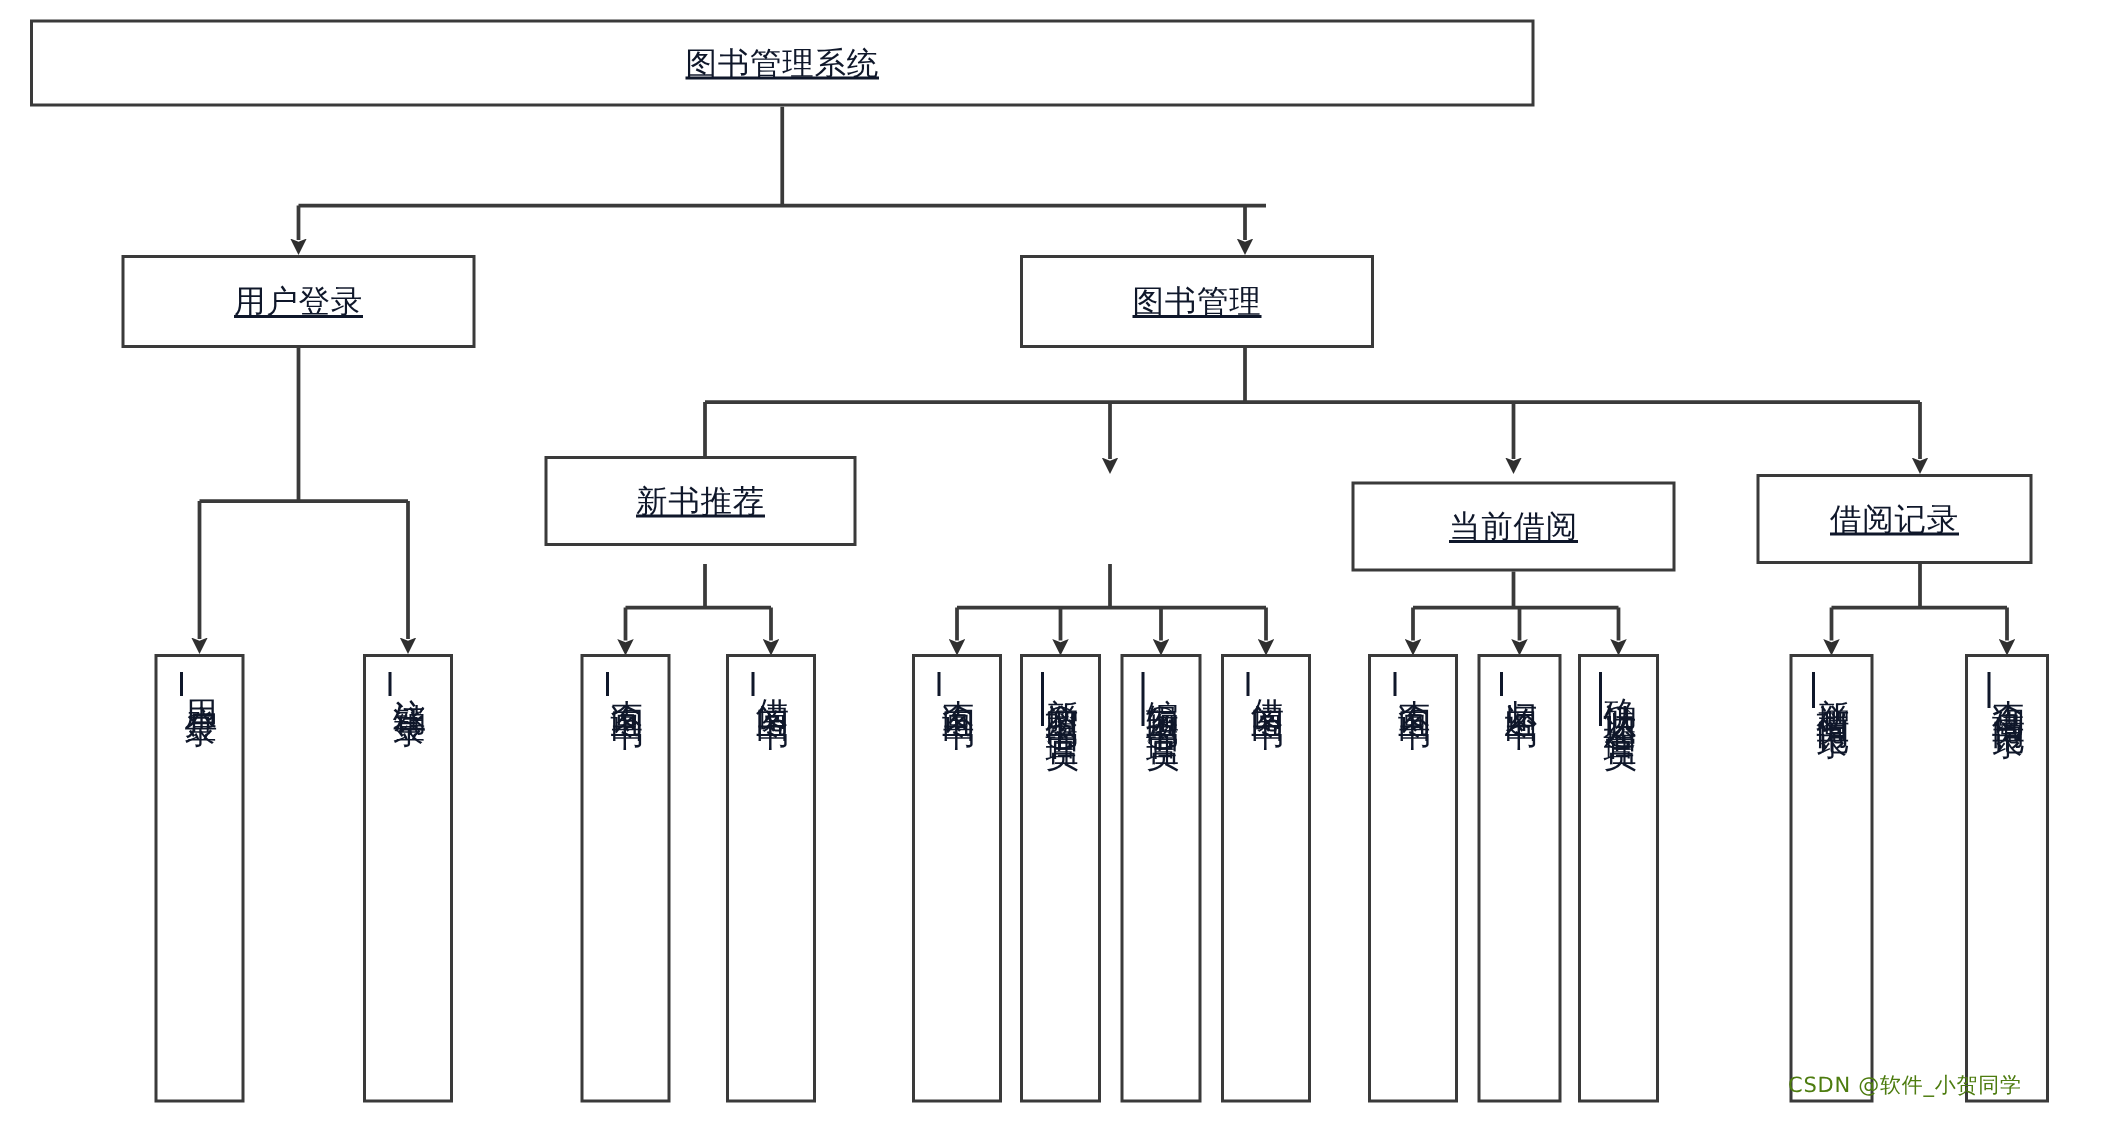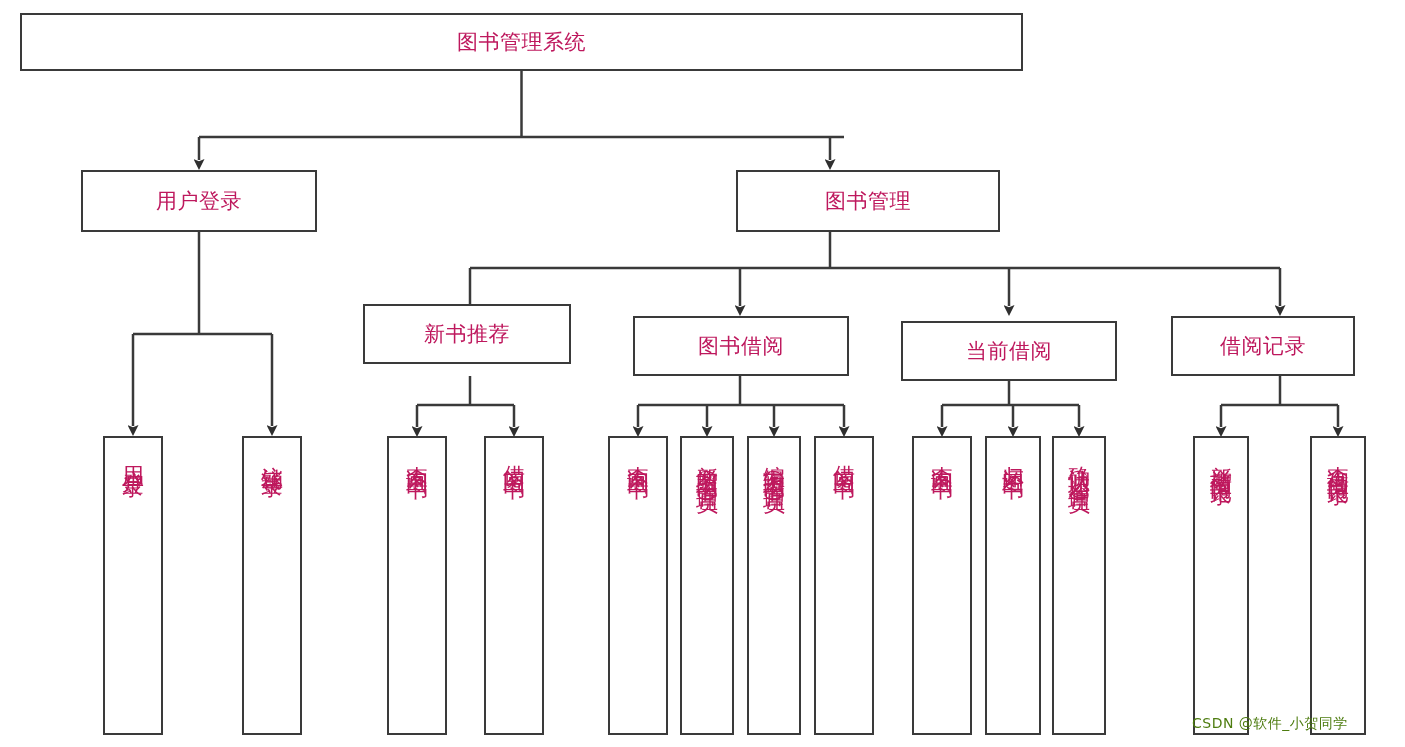--- a/index.html
+++ b/index.html
@@ -26,21 +26,22 @@
     pointer-events: none;
   }
   .node {
     position: absolute;
     box-sizing: border-box;
     border: 2.5px solid #3a3a3a;
     background: #ffffff;
     display: flex;
     align-items: center;
     justify-content: center;
-    color: #be185d;
+    color: #0f172a;
+    text-decoration: underline;
   }
   .node .label {
     font-size: 21px;
     line-height: 1.15;
     letter-spacing: 0.5px;
     white-space: nowrap;
   }
   .node.leaf {
     align-items: flex-start;
     justify-content: center;
@@ -117,29 +118,26 @@
     </g>
   </svg>
 
   <div class="node" style="left:20px; top:13px; width:1003px; height:58px;">
     <span class="label">图书管理系统</span>
   </div>
 
   <div class="node" style="left:81px; top:170px; width:236px; height:62px;">
     <span class="label">用户登录</span>
   </div>
-  <div class="node" style="left:736px; top:170px; width:264px; height:62px;">
+  <div class="node" style="left:680px; top:170px; width:236px; height:62px;">
     <span class="label">图书管理</span>
   </div>
 
   <div class="node" style="left:363px; top:304px; width:208px; height:60px;">
     <span class="label">新书推荐</span>
-  </div>
-  <div class="node" style="left:633px; top:316px; width:216px; height:60px;">
-    <span class="label">图书借阅</span>
   </div>
   <div class="node" style="left:901px; top:321px; width:216px; height:60px;">
     <span class="label">当前借阅</span>
   </div>
   <div class="node" style="left:1171px; top:316px; width:184px; height:60px;">
     <span class="label">借阅记录</span>
   </div>
 
   <div class="node leaf" style="left:103px; top:436px; width:60px; height:299px;">
     <span class="label">用户登录</span>

